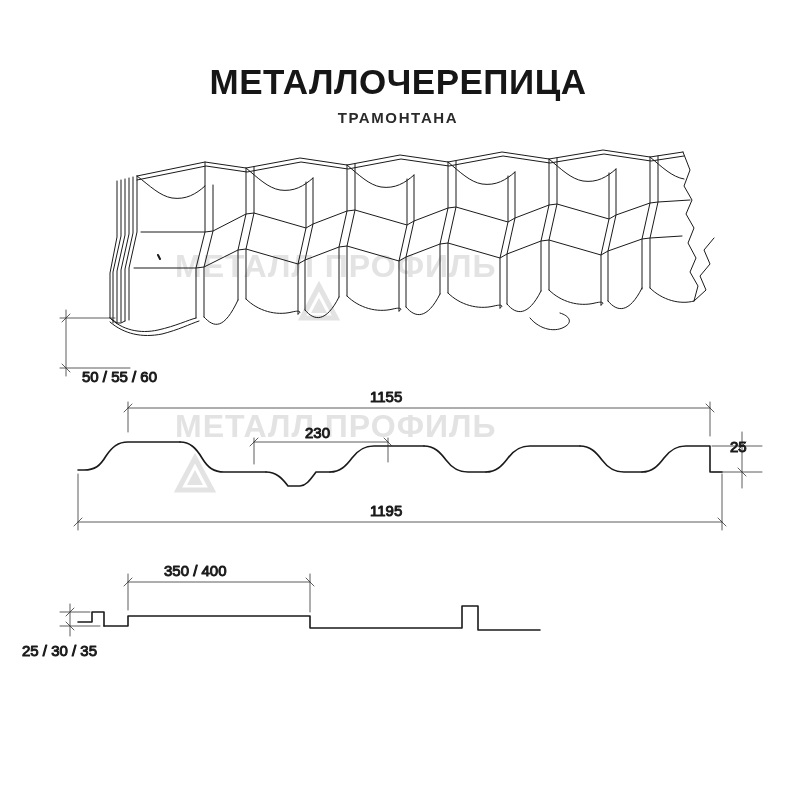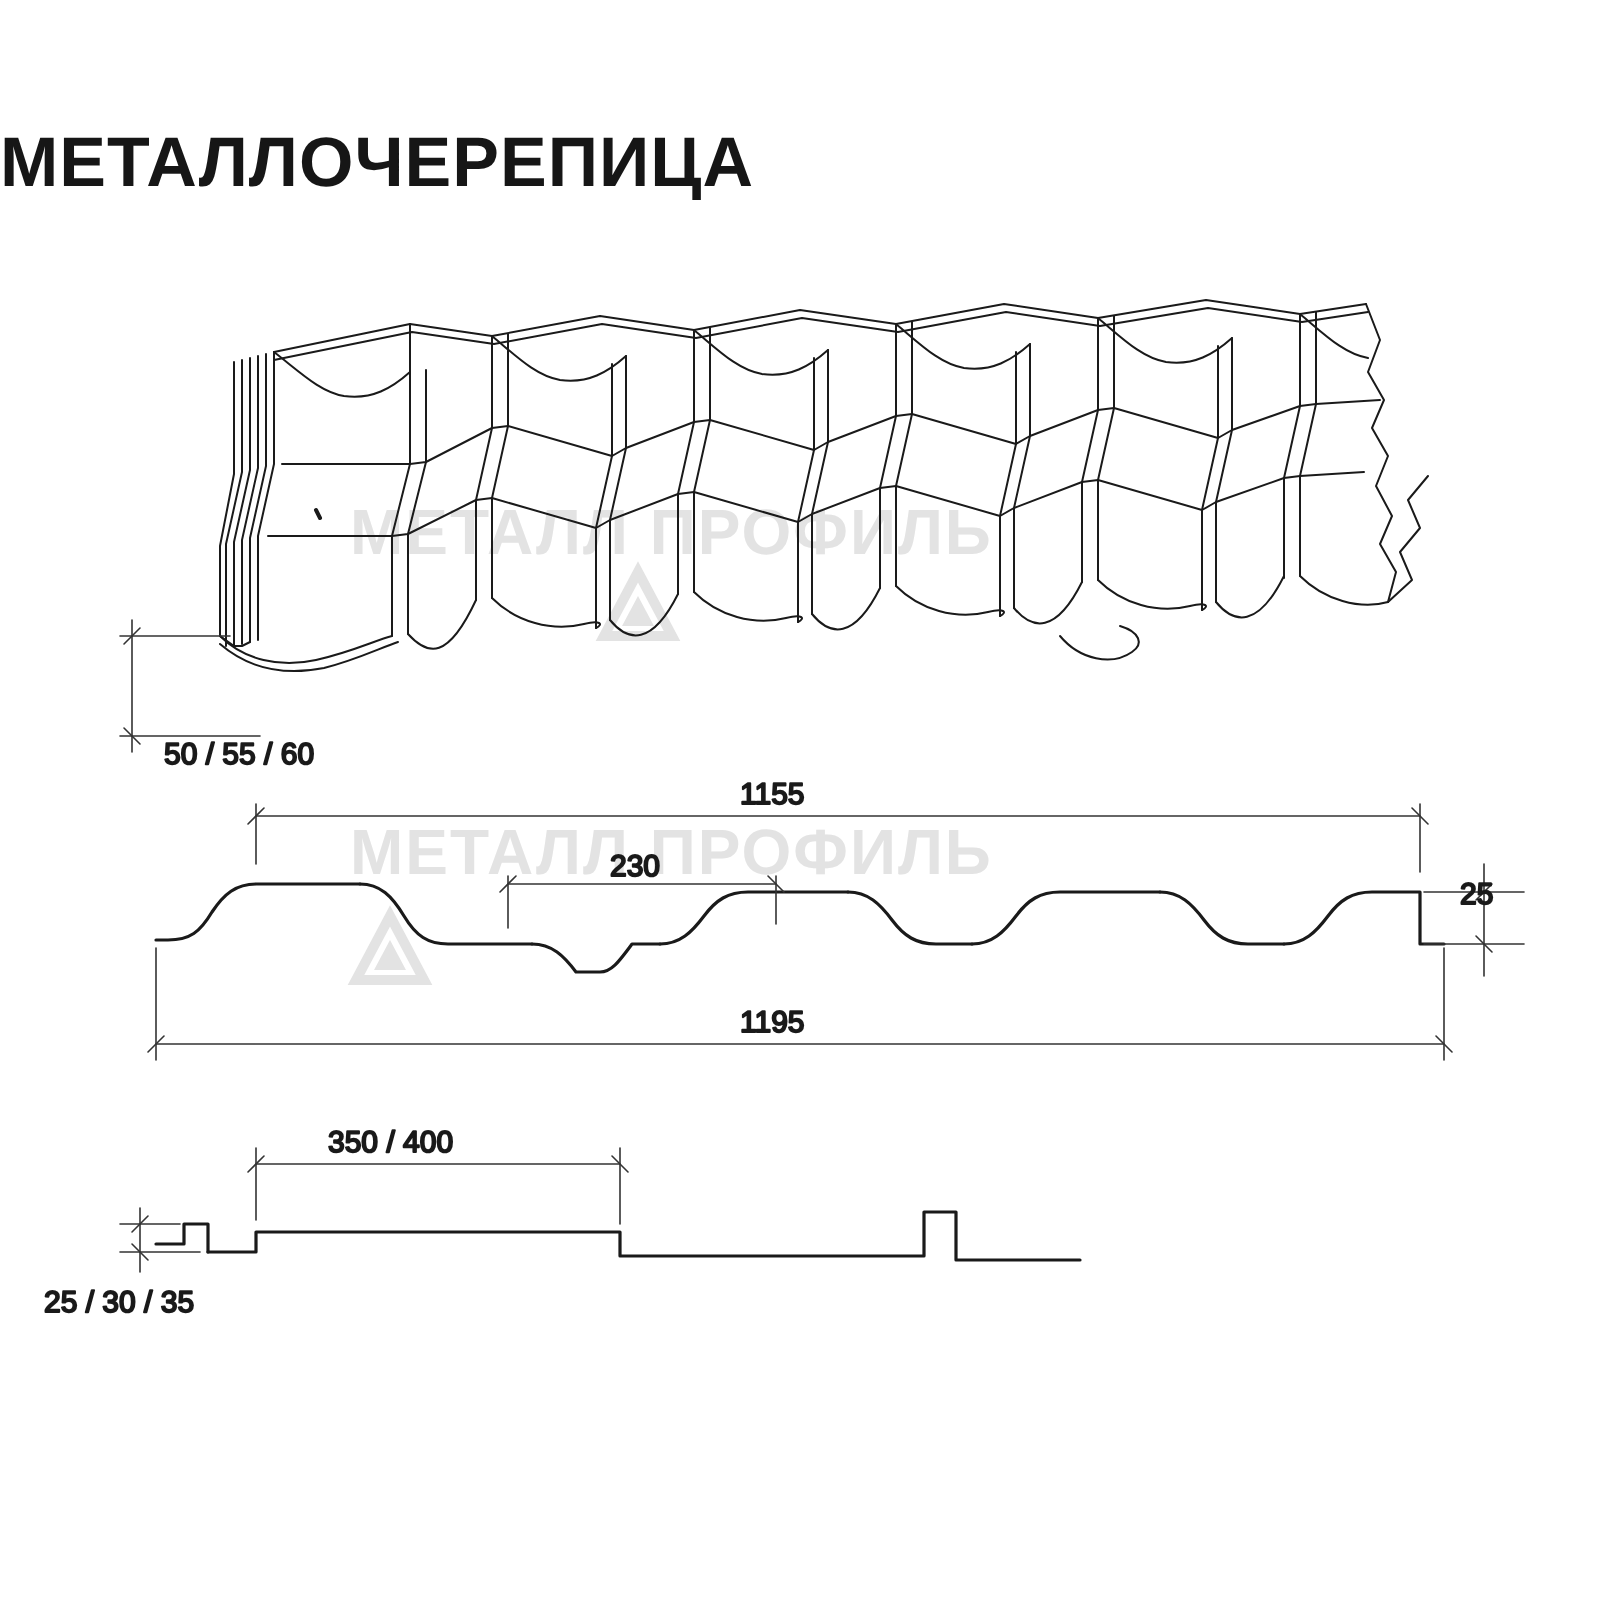--- a/index.html
+++ b/index.html
@@ -17,20 +17,21 @@
   }
   .page {
     position: absolute;
     inset: 0;
   }
   .title-block {
     position: absolute;
     top: 64px;
     left: 0;
     width: 796px;
+    text-align: center;
   }
   .title {
     font-size: 35px;
     font-weight: bold;
     letter-spacing: 0.5px;
     color: #161616;
     line-height: 1.05;
   }
   .subtitle {
     margin-top: 8px;
@@ -77,20 +78,21 @@
     fill: #1a1a1a;
   }
 </style>
 </head>
 <body>
 
 <div class="page">
 
   <div class="title-block">
     <div class="title">МЕТАЛЛОЧЕРЕПИЦА</div>
+    <div class="subtitle">ТРАМОНТАНА</div>
   </div>
 
   <div class="wm wm-1">МЕТАЛЛ ПРОФИЛЬ</div>
   <div class="wm wm-2">МЕТАЛЛ ПРОФИЛЬ</div>
 
   <svg class="wm-logo" style="left:296px; top:280px;" width="46" height="46" viewBox="0 0 46 46">
     <path d="M6 38 L23 6 L40 38 Z" fill="none" stroke="#e3e3e3" stroke-width="5"></path>
     <path d="M15 33 L23 18 L31 33 Z" fill="#e3e3e3"></path>
   </svg>
   <svg class="wm-logo" style="left:172px; top:452px;" width="46" height="46" viewBox="0 0 46 46">

